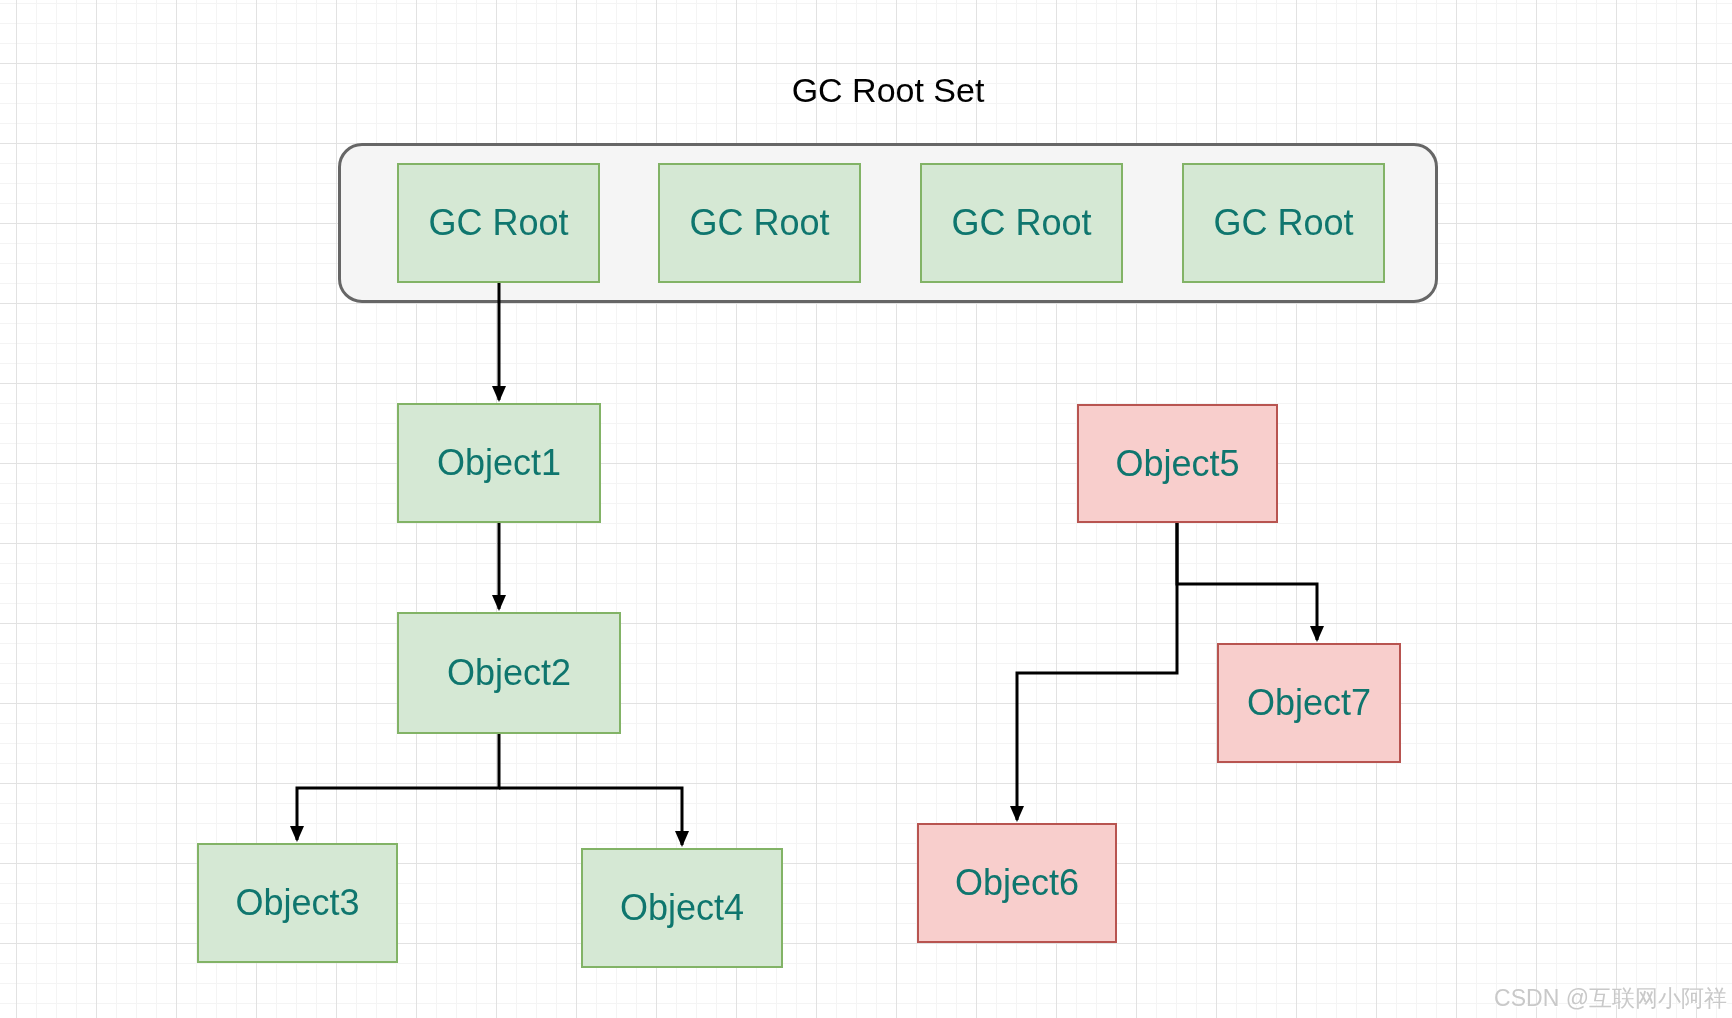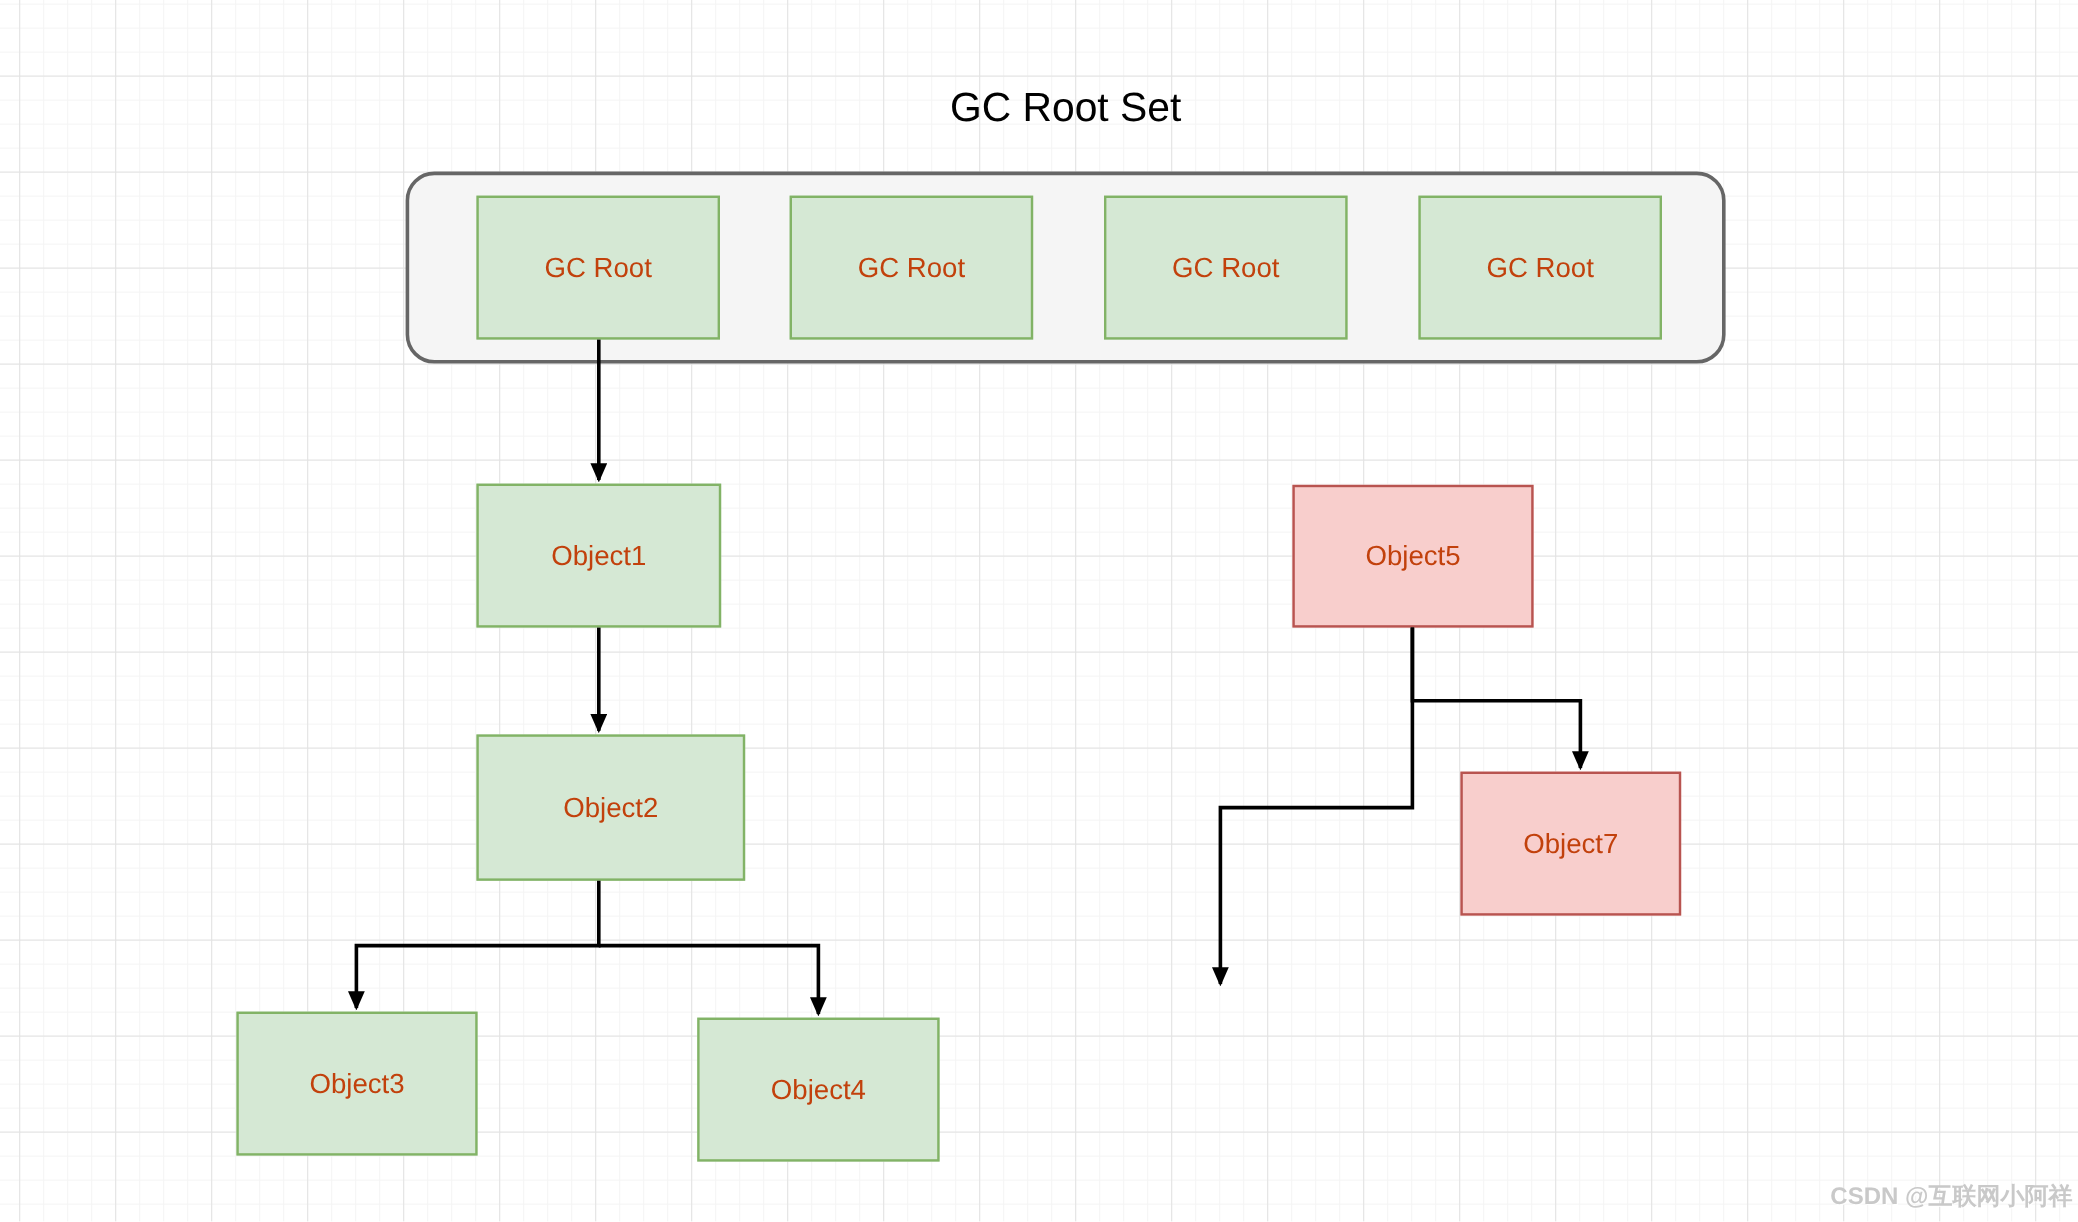--- a/index.html
+++ b/index.html
@@ -43,22 +43,22 @@
     background: #f5f5f5;
     border: 3px solid #666666;
     border-radius: 24px;
   }
   .node {
     position: absolute;
     box-sizing: border-box;
     display: flex;
     align-items: center;
     justify-content: center;
-    font-size: 23px;
-    color: #c2410c;
+    font-size: 36px;
+    color: #0f766e;
     text-align: center;
   }
   .node-green {
     background: #d5e8d4;
     border: 2px solid #82b366;
   }
   .node-pink {
     background: #f8cecc;
     border: 2px solid #b85450;
   }
@@ -71,25 +71,24 @@
   .edge {
     fill: none;
     stroke: #000000;
     stroke-width: 3;
     stroke-linejoin: miter;
   }
   .watermark {
     position: absolute;
     right: 5px;
     top: 983px;
-    font-size: 20px;
+    font-size: 23px;
     color: #c9c9c9;
     text-shadow: 1px 1px 0 #ffffff;
     white-space: nowrap;
-    font-weight: bold;
   }
 </style>
 </head>
 <body>
 
 <div id="stage">
 
   <div class="diagram-title">GC Root Set</div>
 
   <div class="root-container"></div>
@@ -116,20 +115,23 @@
   <div class="node node-green" style="left:197px; top:843px; width:201px; height:120px;">
     <span>Object3</span>
   </div>
   <div class="node node-green" style="left:581px; top:848px; width:202px; height:120px;">
     <span>Object4</span>
   </div>
 
   <div class="node node-pink" style="left:1077px; top:404px; width:201px; height:119px;">
     <span>Object5</span>
   </div>
+  <div class="node node-pink" style="left:917px; top:823px; width:200px; height:120px;">
+    <span>Object6</span>
+  </div>
   <div class="node node-pink" style="left:1217px; top:643px; width:184px; height:120px;">
     <span>Object7</span>
   </div>
 
   <svg class="edges-layer" width="1732" height="1018" viewBox="0 0 1732 1018">
     <defs>
       <marker id="arrow" viewBox="0 0 16 14" refX="14" refY="7" markerWidth="16" markerHeight="14" orient="auto" markerUnits="userSpaceOnUse">
         <path d="M0,0 L16,7 L0,14 Z" fill="#000000"></path>
       </marker>
     </defs>

